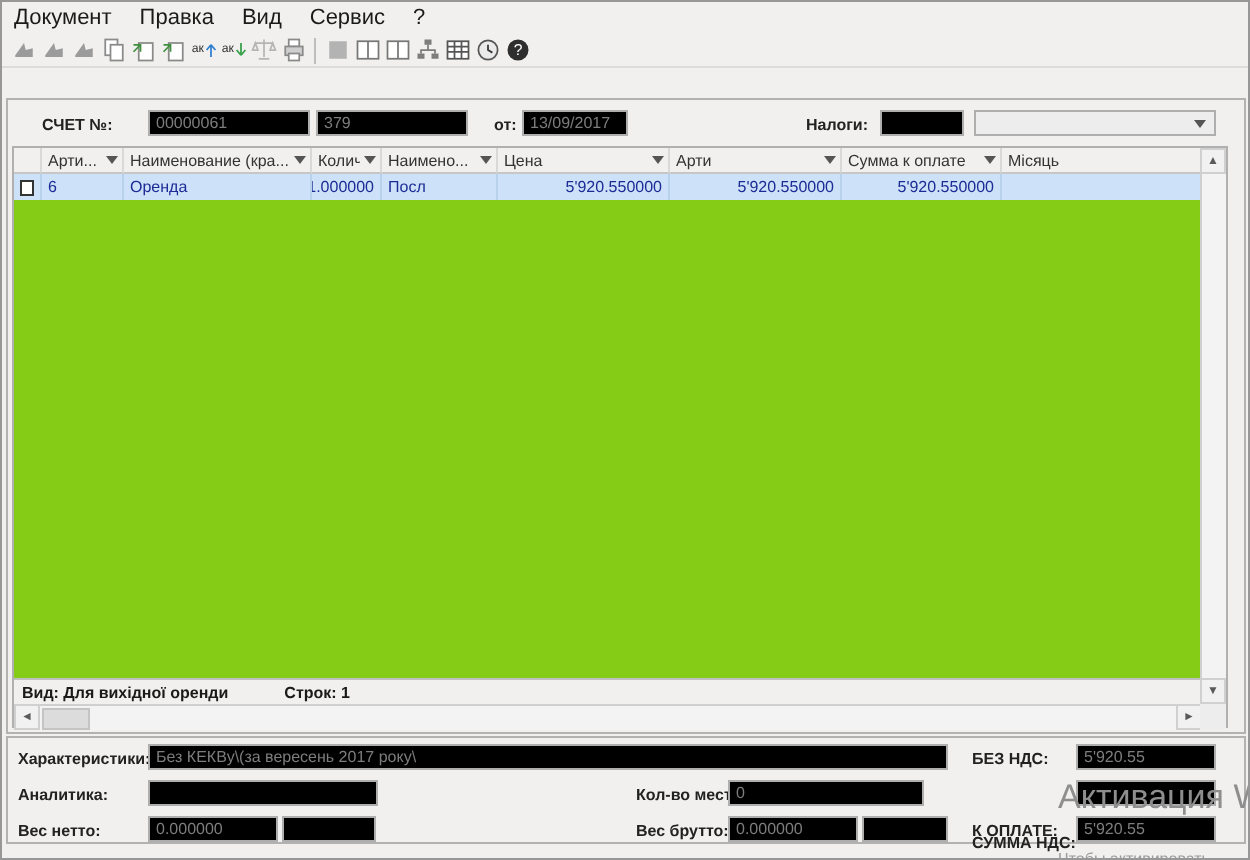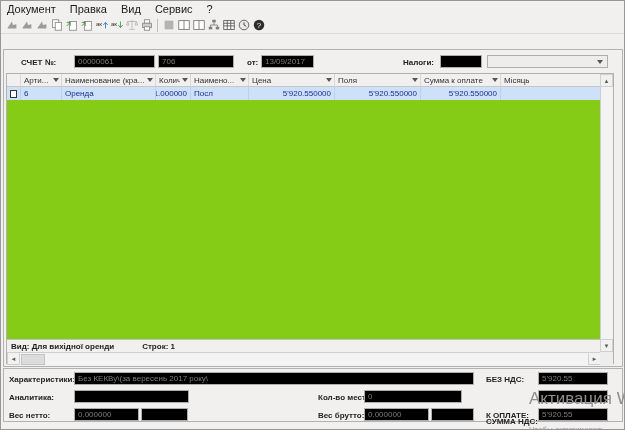--- a/index.html
+++ b/index.html
@@ -186,21 +186,21 @@
           <text x="8" y="11" font-size="9" fill="#fff" text-anchor="middle" font-family="Liberation Sans,sans-serif">?</text>
         </svg>
       </span>
   </div>
 
 
   <div class="content-panel"></div>
 
   <span class="lbl" style="left:8px; top:57px;margin-left:12px;">СЧЕТ №:</span>
   <div class="field" style="left:73px; top:54px; width:81px;">00000061</div>
-  <div class="field" style="left:157px; top:54px; width:76px;">706</div>
+  <div class="field" style="left:157px; top:54px; width:76px;">379</div>
   <span class="lbl" style="left:246px; top:57px;">от:</span>
   <div class="field" style="left:260px; top:54px; width:53px;">13/09/2017</div>
   <span class="lbl" style="left:402px; top:57px;">Налоги:</span>
   <div class="field" style="left:439px; top:54px; width:42px;"></div>
   <div class="dropdown" style="left:486px; top:54px; width:121px;">
     <span style="font-size:8px;color:#7d7d7d;padding-left:3px;"></span>
     <span class="dd-arrow"></span>
   </div>
 
   <div class="table">
@@ -220,21 +220,21 @@
         </div>
       <div class="th c-unit">
           <span class="cap">Наимено...</span>
           <span class="farrow"></span>
         </div>
       <div class="th c-price">
           <span class="cap">Цена</span>
           <span class="farrow"></span>
         </div>
       <div class="th c-sum">
-          <span class="cap">Поля</span>
+          <span class="cap">Арти</span>
           <span class="farrow"></span>
         </div>
       <div class="th c-pay">
           <span class="cap">Сумма к оплате</span>
           <span class="farrow"></span>
         </div>
       <div class="th c-month">
           <span class="cap">Місяць</span>
         </div>
     </div>

